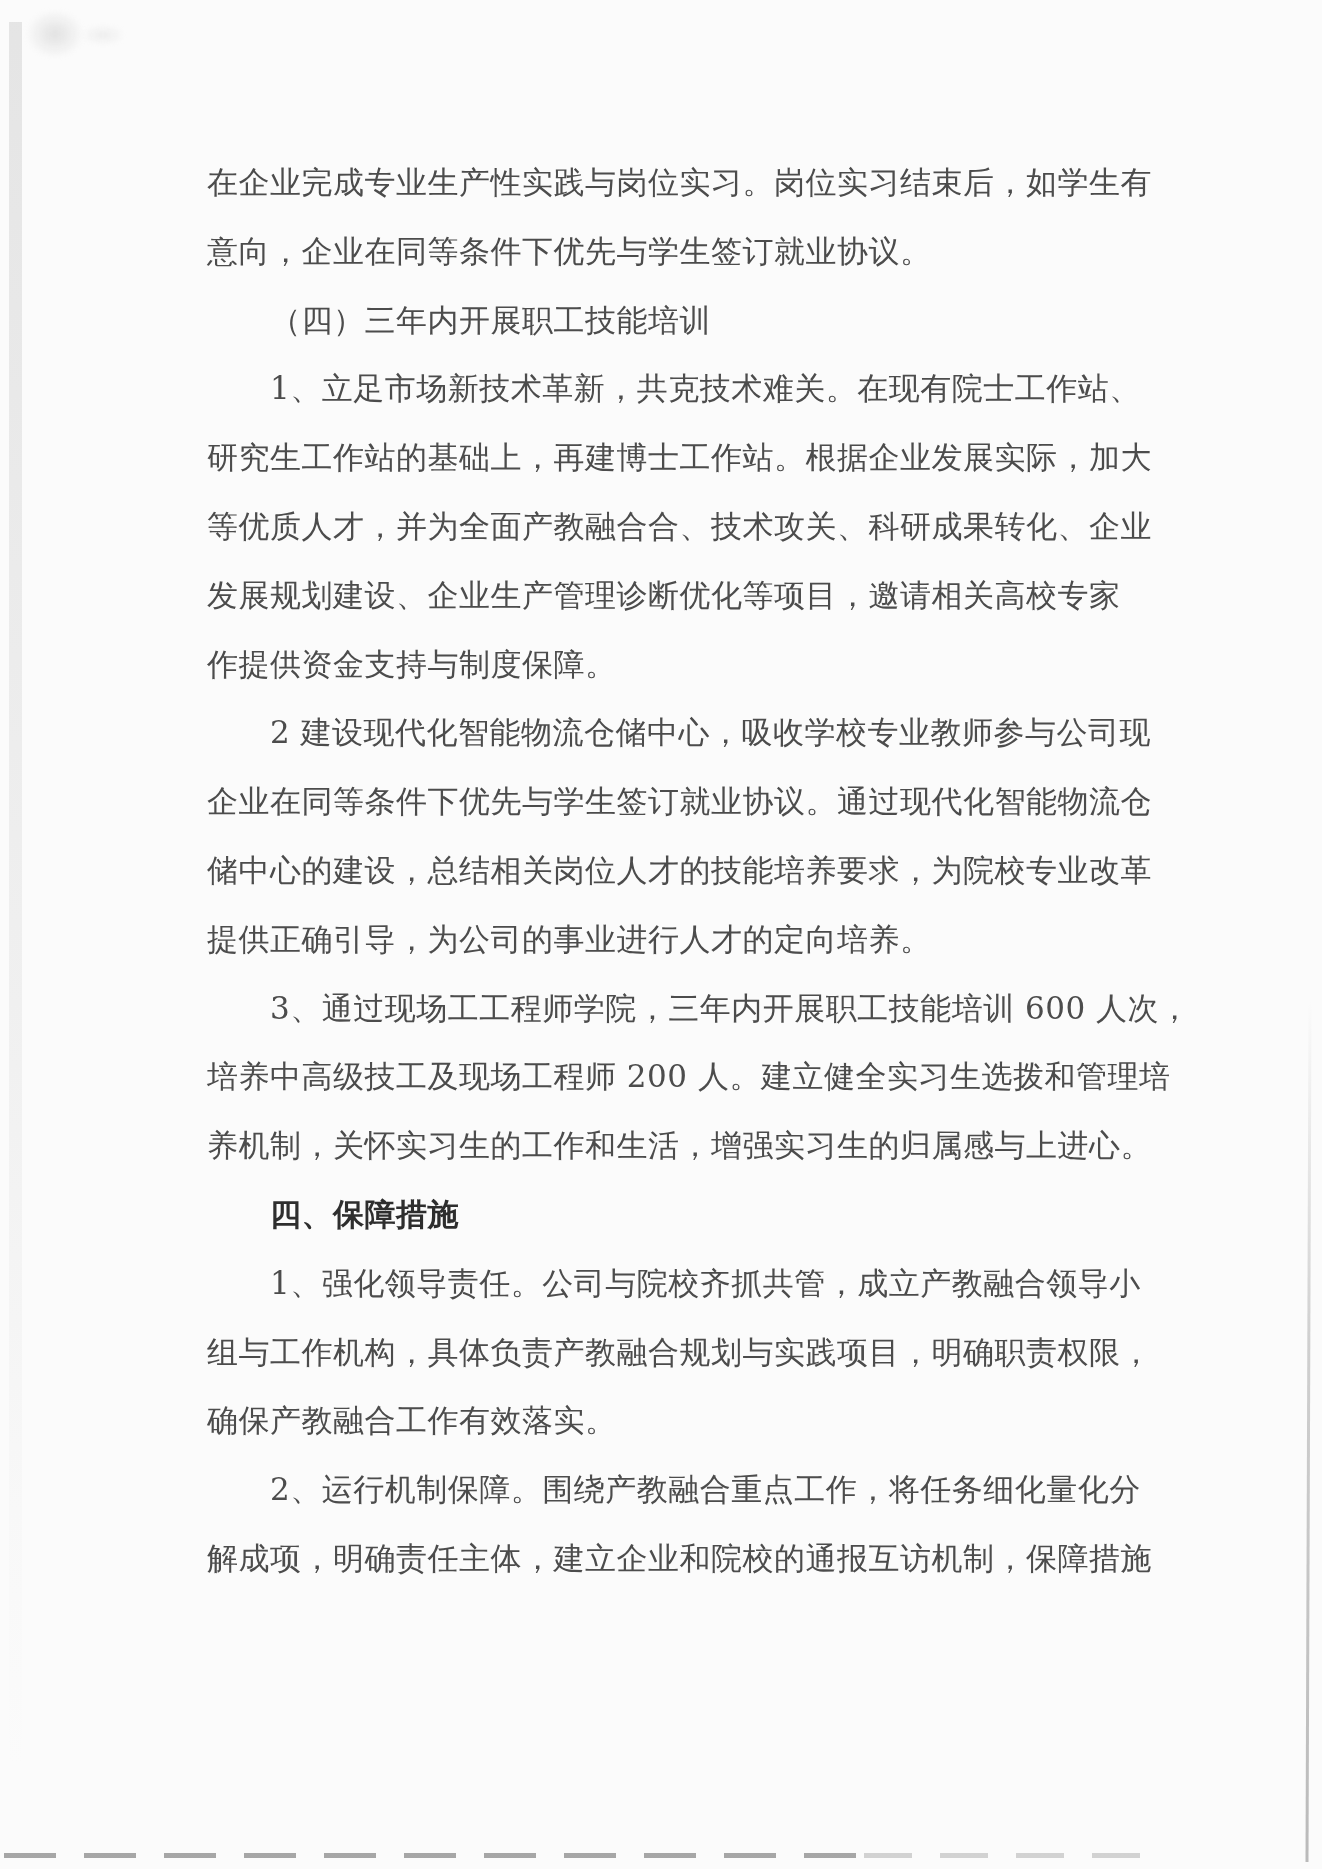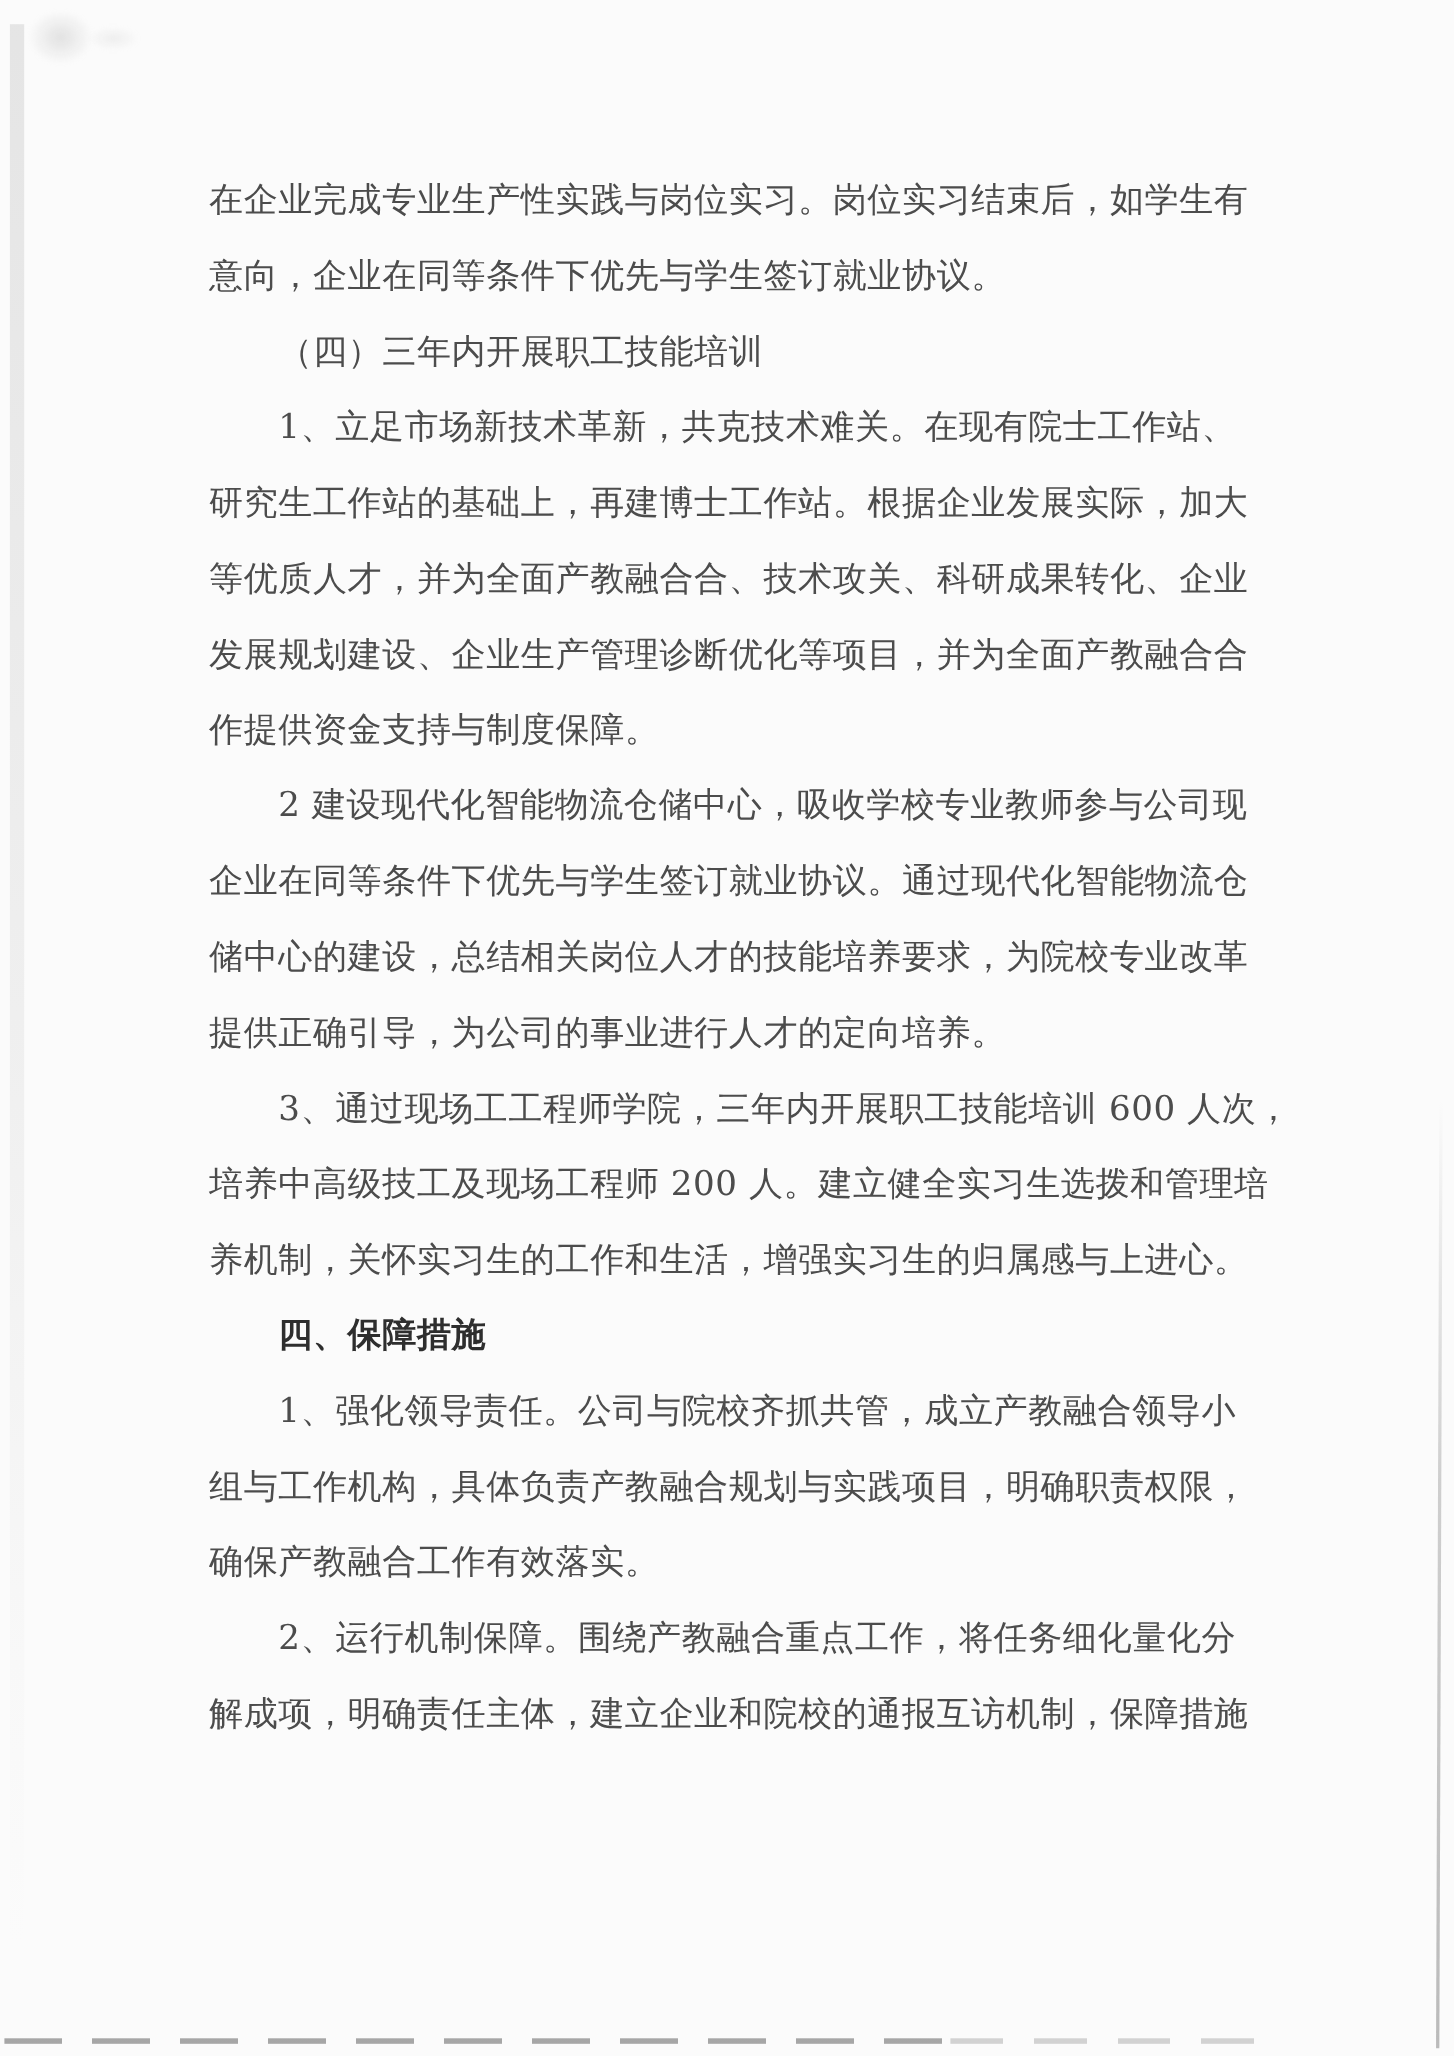--- a/index.html
+++ b/index.html
@@ -11,21 +11,21 @@
     position: relative;
     width: 1322px;
     height: 1869px;
     background: #fbfbfb;
     overflow: hidden;
     font-family: "DejaVu Serif", "Liberation Serif", serif;
   }
   
   .text-block {
     position: absolute;
-    left: 190px;
+    left: 207px;
     top: 148px;
     width: 1010px;
   }
   .line {
     height: 68.8px;
     line-height: 68.8px;
     font-size: 31px;
     letter-spacing: 0.5px;
     color: #4c4c4c;
     white-space: pre;
@@ -111,21 +111,21 @@
   <div class="bottom-dashes-left"></div>
   <div class="bottom-dashes-right"></div>
 
   <div class="text-block">
     <div class="line">在企业完成专业生产性实践与岗位实习。岗位实习结束后，如学生有</div>
     <div class="line">意向，企业在同等条件下优先与学生签订就业协议。</div>
     <div class="line">　　（四）三年内开展职工技能培训</div>
     <div class="line">　　1、立足市场新技术革新，共克技术难关。在现有院士工作站、</div>
     <div class="line">研究生工作站的基础上，再建博士工作站。根据企业发展实际，加大</div>
     <div class="line">等优质人才，并为全面产教融合合、技术攻关、科研成果转化、企业</div>
-    <div class="line">发展规划建设、企业生产管理诊断优化等项目，并为全面产教融合合</div>
+    <div class="line">发展规划建设、企业生产管理诊断优化等项目，邀请相关高校专家</div>
     <div class="line">作提供资金支持与制度保障。</div>
     <div class="line">　　2 建设现代化智能物流仓储中心，吸收学校专业教师参与公司现</div>
     <div class="line">企业在同等条件下优先与学生签订就业协议。通过现代化智能物流仓</div>
     <div class="line">储中心的建设，总结相关岗位人才的技能培养要求，为院校专业改革</div>
     <div class="line">提供正确引导，为公司的事业进行人才的定向培养。</div>
     <div class="line">　　3、通过现场工工程师学院，三年内开展职工技能培训 600 人次，</div>
     <div class="line">培养中高级技工及现场工程师 200 人。建立健全实习生选拨和管理培</div>
     <div class="line">养机制，关怀实习生的工作和生活，增强实习生的归属感与上进心。</div>
     <div class="line heading">　　四、保障措施</div>
     <div class="line">　　1、强化领导责任。公司与院校齐抓共管，成立产教融合领导小</div>

